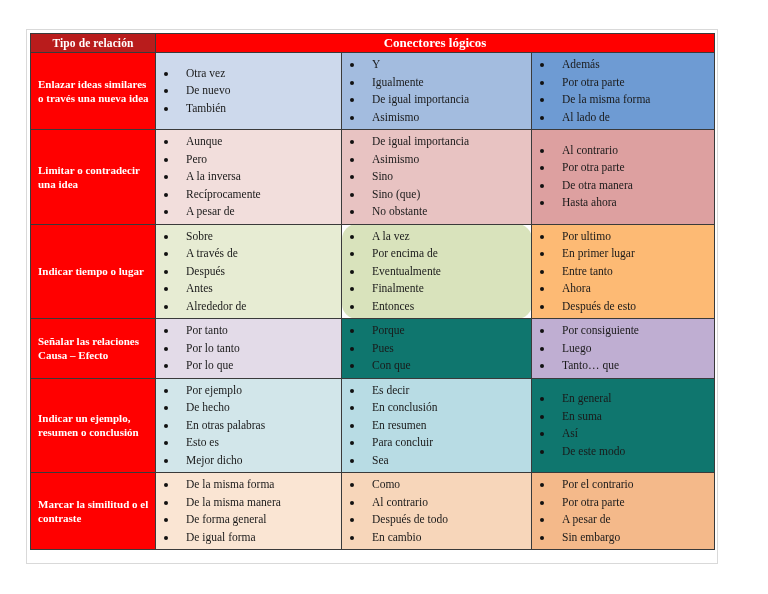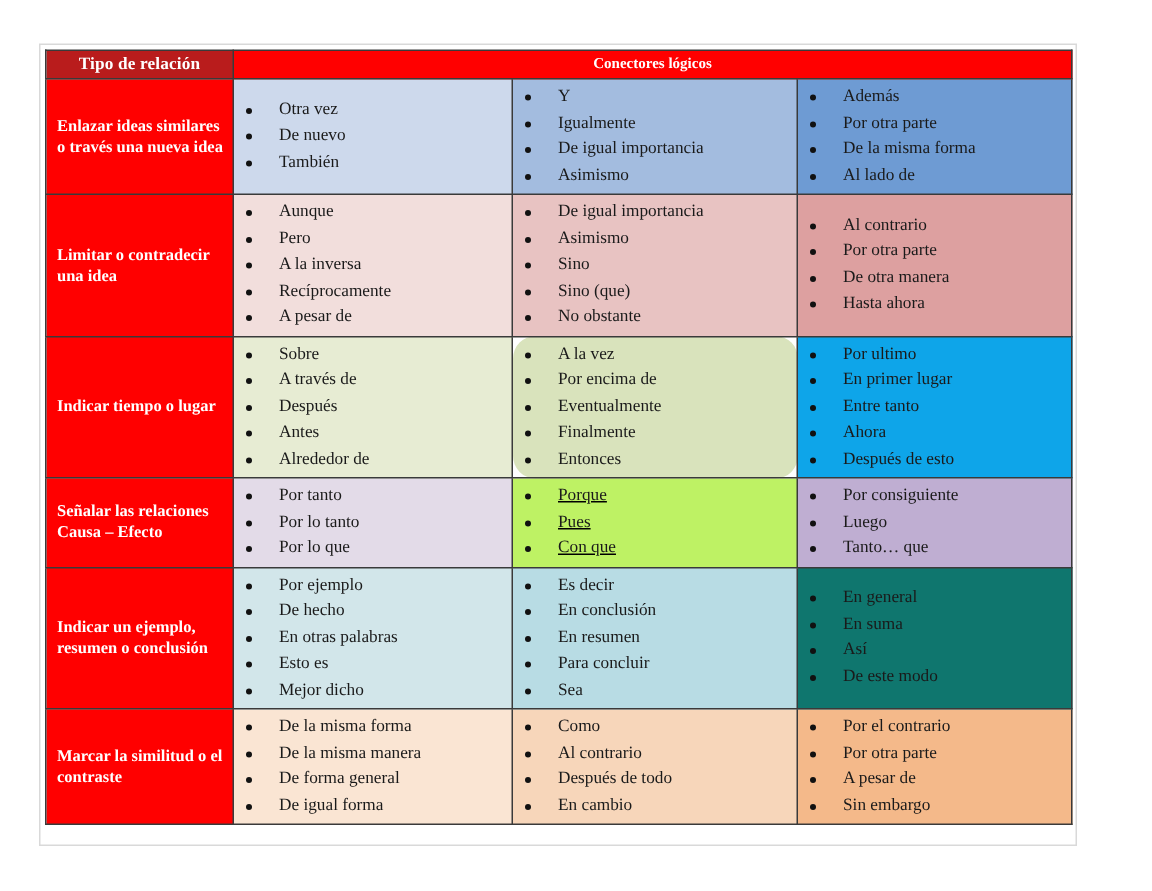--- a/index.html
+++ b/index.html
@@ -24,21 +24,21 @@
   }
   
   td.hdr-type{
     background:#b91c1c;color:#ffffff;
     font-weight:bold;font-size:11.5px;
     text-align:center;height:18px;line-height:18px;
     letter-spacing:.1px;
   }
   td.hdr-conn{
     background:#FF0000;color:#ffffff;
-    font-weight:bold;font-size:10px;
+    font-weight:bold;font-size:13px;
     text-align:center;height:18px;line-height:18px;
   }
   
   td.rowlabel{
     background:#FF0000;color:#ffffff;
     font-weight:bold;font-size:11px;line-height:14px;
     padding:4px 5px 4px 7px;
   }
   
   td.conn{padding:3px 2px 3px 4px;}
@@ -142,40 +142,40 @@
         </td>
         <td class="conn" style="background: rgb(217, 227, 188); border-radius: 15px;">
           <ul class="conn-list">
             <li>A la vez</li>
             <li>Por encima de</li>
             <li>Eventualmente</li>
             <li>Finalmente</li>
             <li>Entonces</li>
           </ul>
         </td>
-        <td class="conn" style="background: #0ea5e9; margin-top: 48px;">
+        <td class="conn" style="background: #fdba74; margin-top: 48px;">
           <ul class="conn-list">
             <li>Por ultimo</li>
             <li>En primer lugar</li>
             <li>Entre tanto</li>
             <li>Ahora</li>
             <li>Después de esto</li>
           </ul>
         </td>
       </tr>
       <tr>
         <td class="rowlabel">Señalar las relaciones Causa – Efecto</td>
         <td class="conn" style="background: rgb(227, 219, 232);">
           <ul class="conn-list">
             <li>Por tanto</li>
             <li>Por lo tanto</li>
             <li>Por lo que</li>
           </ul>
         </td>
-        <td class="conn" style="background: #bef264; text-decoration: underline;">
+        <td class="conn" style="background: #0f766e;">
           <ul class="conn-list">
             <li>Porque</li>
             <li>Pues</li>
             <li>Con que</li>
           </ul>
         </td>
         <td class="conn" style="background: rgb(191, 174, 210);">
           <ul class="conn-list">
             <li>Por consiguiente</li>
             <li>Luego</li>

